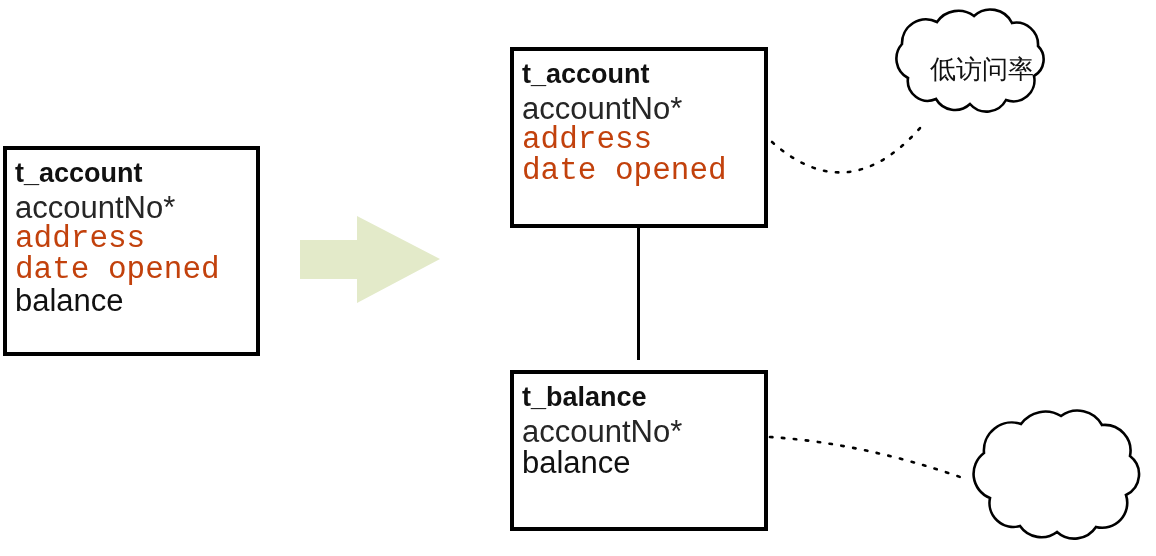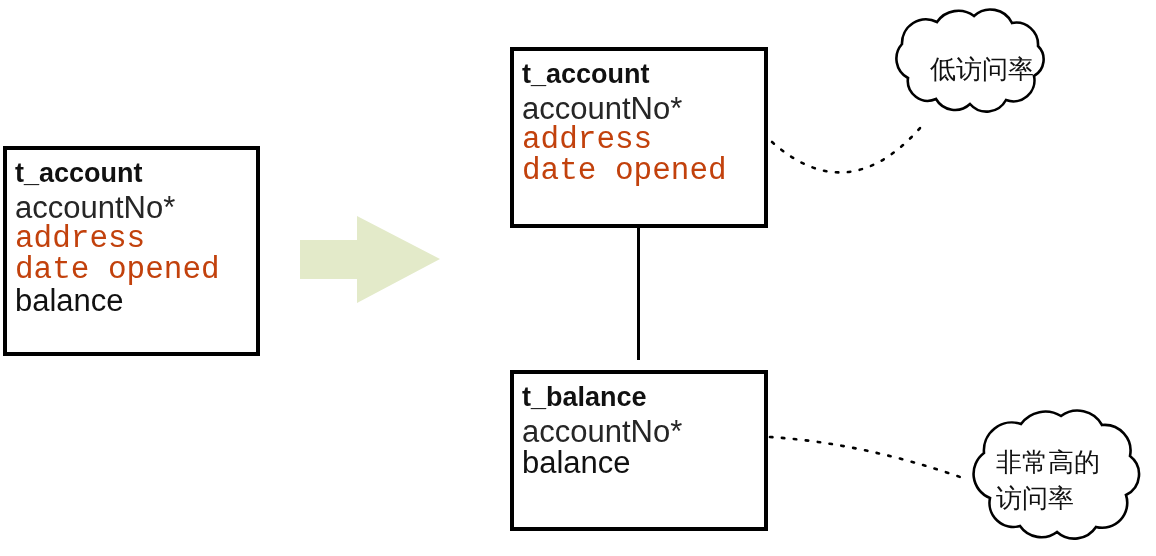--- a/index.html
+++ b/index.html
@@ -87,18 +87,14 @@
              A 28 28 0 0 1 59,21
              A 30 30 0 0 1 99,13
              A 28 28 0 0 1 140,22
              A 26 26 0 0 1 168,53
              A 23 23 0 0 1 164,92
              A 25 25 0 0 1 134,124
              A 26 26 0 0 1 95,129
              A 26 26 0 0 1 58,123
              A 24 24 0 0 1 28,95 Z" fill="#ffffff" stroke="#000000" stroke-width="2.6"></path>
   </svg>
-  <div class="cloud-label" style="left:996px;top:444px;">
-    <div>非常高的</div>
-    <div>访问率</div>
-  </div>
 
 </div>
 
 </body></html>

